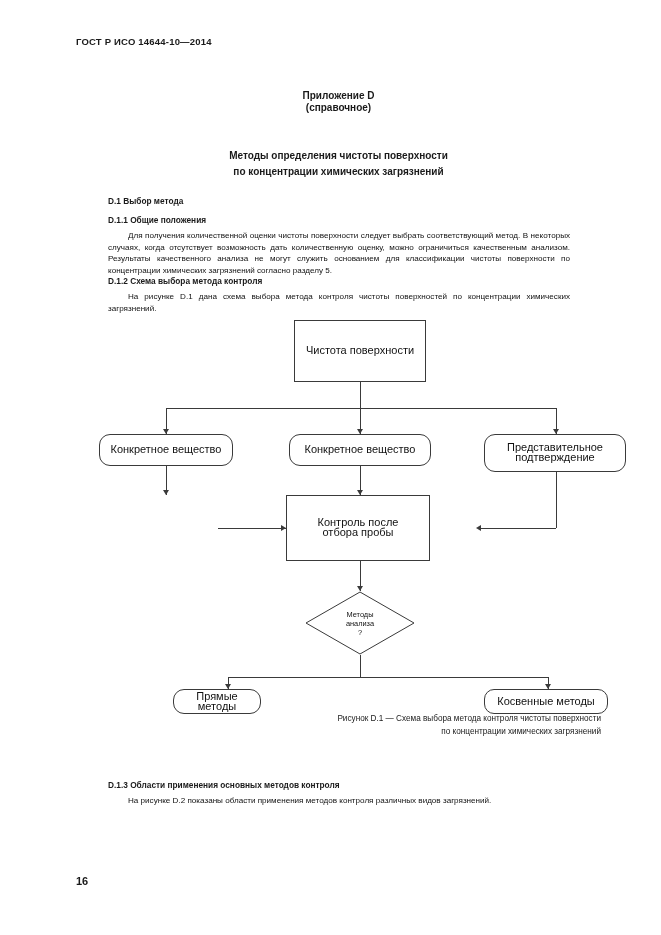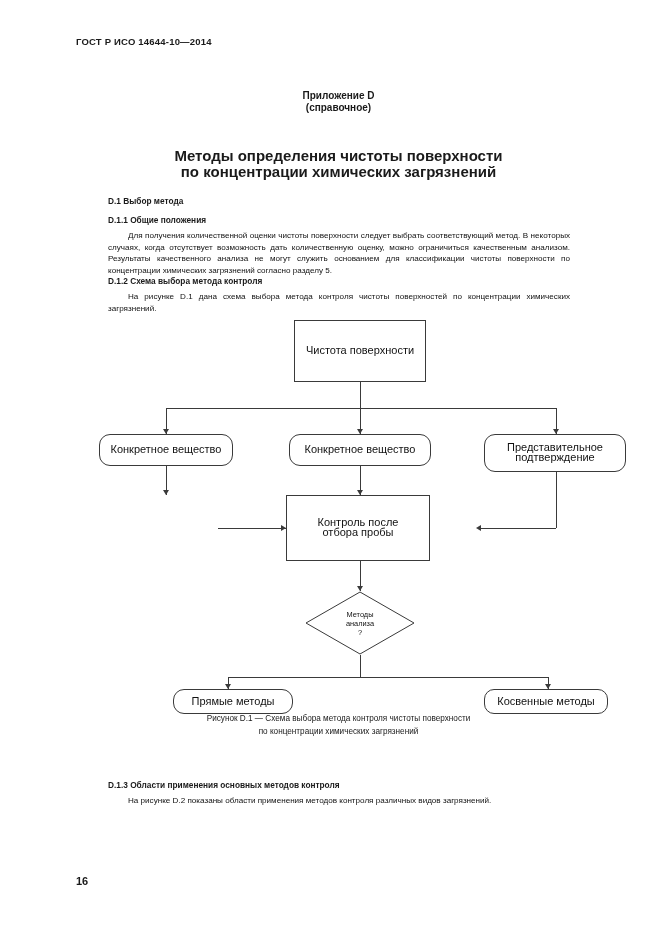--- a/index.html
+++ b/index.html
@@ -42,21 +42,21 @@
   }
   .annex-block .sub {
     font-weight: bold;
   }
   .doc-title {
     position: absolute;
     left: 68px;
     top: 148px;
     width: 525px;
     text-align: center;
-    font-size: 15px;
+    font-size: 10px;
     font-weight: bold;
     line-height: 16px;
   }
   .sec-head {
     position: absolute;
     font-size: 8.3px;
     font-weight: bold;
     left: 100px;
   }
   .para {
@@ -133,21 +133,21 @@
     width: 0; height: 0;
     border-top: 3.2px solid transparent;
     border-bottom: 3.2px solid transparent;
     border-left: 5px solid #3a3a3a;
   }
   .fig-caption {
     position: absolute;
     left: 68px;
     top: 712px;
     width: 525px;
-    text-align: center;
+    text-align: right;
     font-size: 8.2px;
     line-height: 13px;
   }
   .page-num {
     position: absolute;
     left: 68px;
     top: 875px;
     font-size: 11px;
     font-weight: bold;
   }
@@ -237,21 +237,21 @@
       </div>
     </div>
 
     <div class="line vline" style="left:284px; top:340px; height:22px;"></div>
     <div class="line hline" style="left:152px; top:362px; width:320px;"></div>
     <div class="line vline" style="left:152px; top:362px; height:12px;"></div>
     <div class="line vline" style="left:472px; top:362px; height:12px;"></div>
     <div class="arrow" style="left:148.8px; top:369px;"></div>
     <div class="arrow" style="left:468.8px; top:369px;"></div>
 
-    <div class="node round" style="left:97px; top:374px; width:120px; height:25px;">
+    <div class="node round" style="left:97px; top:374px; width:88px; height:25px;">
       <span>Прямые методы</span>
     </div>
     <div class="node round" style="left:408px; top:374px; width:124px; height:25px;border-radius:10px;">
       <span>Косвенные методы</span>
     </div>
 
   </div>
 
   <div class="fig-caption">
     <div>Рисунок D.1 — Схема выбора метода контроля чистоты поверхности</div>

